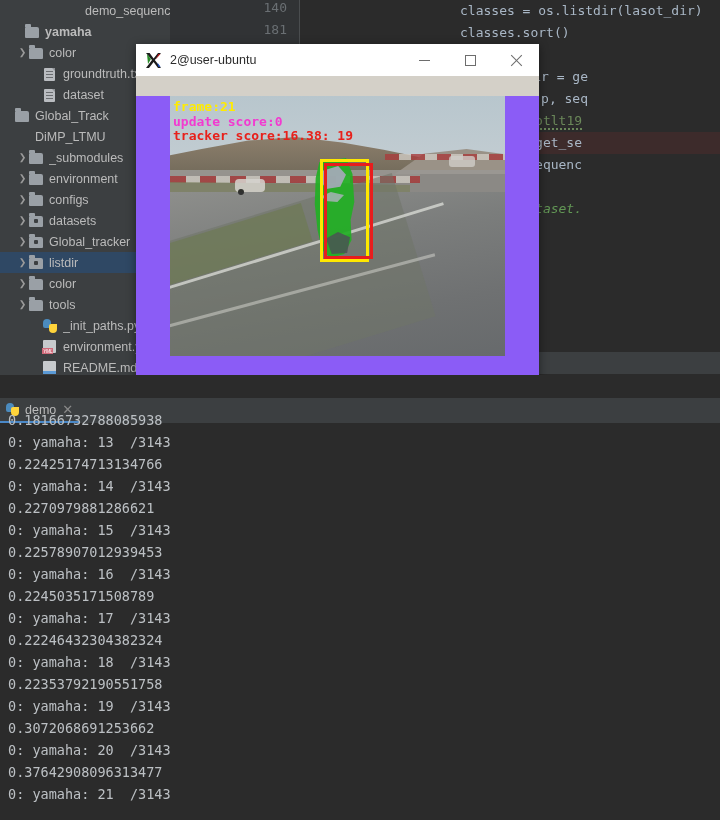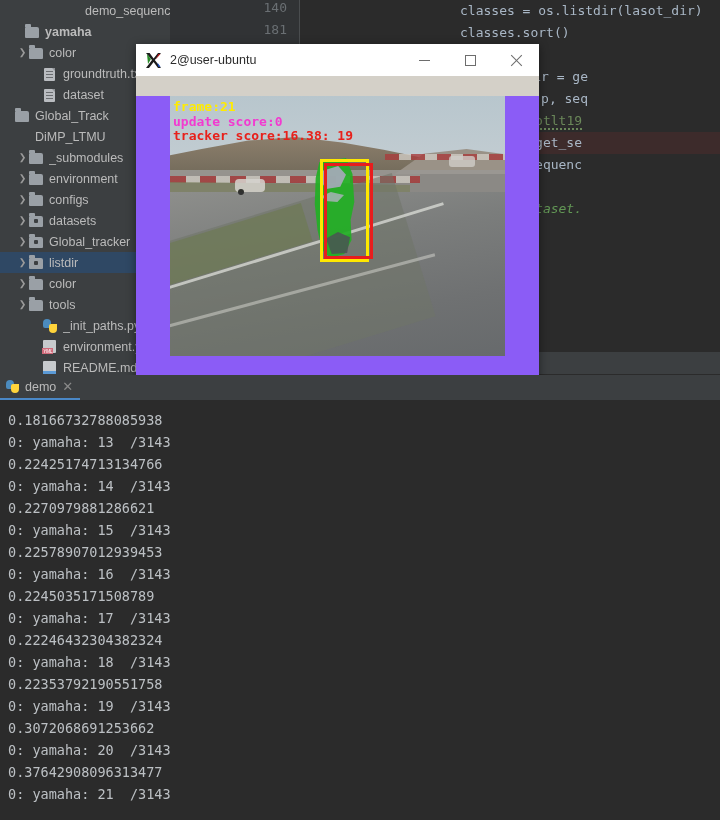--- a/index.html
+++ b/index.html
@@ -189,21 +189,21 @@
   .ov.l1 { top: 3px;  color:#ffeb00; }
   .ov.l2 { top: 18px; color:#f23ad0; }
   .ov.l3 { top: 32px; color:#e8201a;text-align:center; }
 
   
   .run-panel {
     position: absolute; left: 0; top: 375px; width: 720px; height: 445px;
     background: #2b2b2b;
   }
   .run-tabs {
-    position: relative; height: 25px; background: #3c3f41; display:flex; align-items:center;
+    position: relative; height: 25px; background: #3c3f41; display:flex; align-items:center;margin-top:23px;
   }
   .run-tab {
     display:flex; align-items:center; height:25px; padding: 0 7px 0 6px; gap:6px;
     border-bottom: 2px solid #4a88c7; background:#3c3f41;
   }
   .run-tab .ic-py { width:13px; height:13px; }
   .run-tab .nm { font-size: 12.5px; color:#bbbbbb; }
   .run-tab .xx { color:#8a8a8a; font-size: 13px; }
 
   .run-out {

